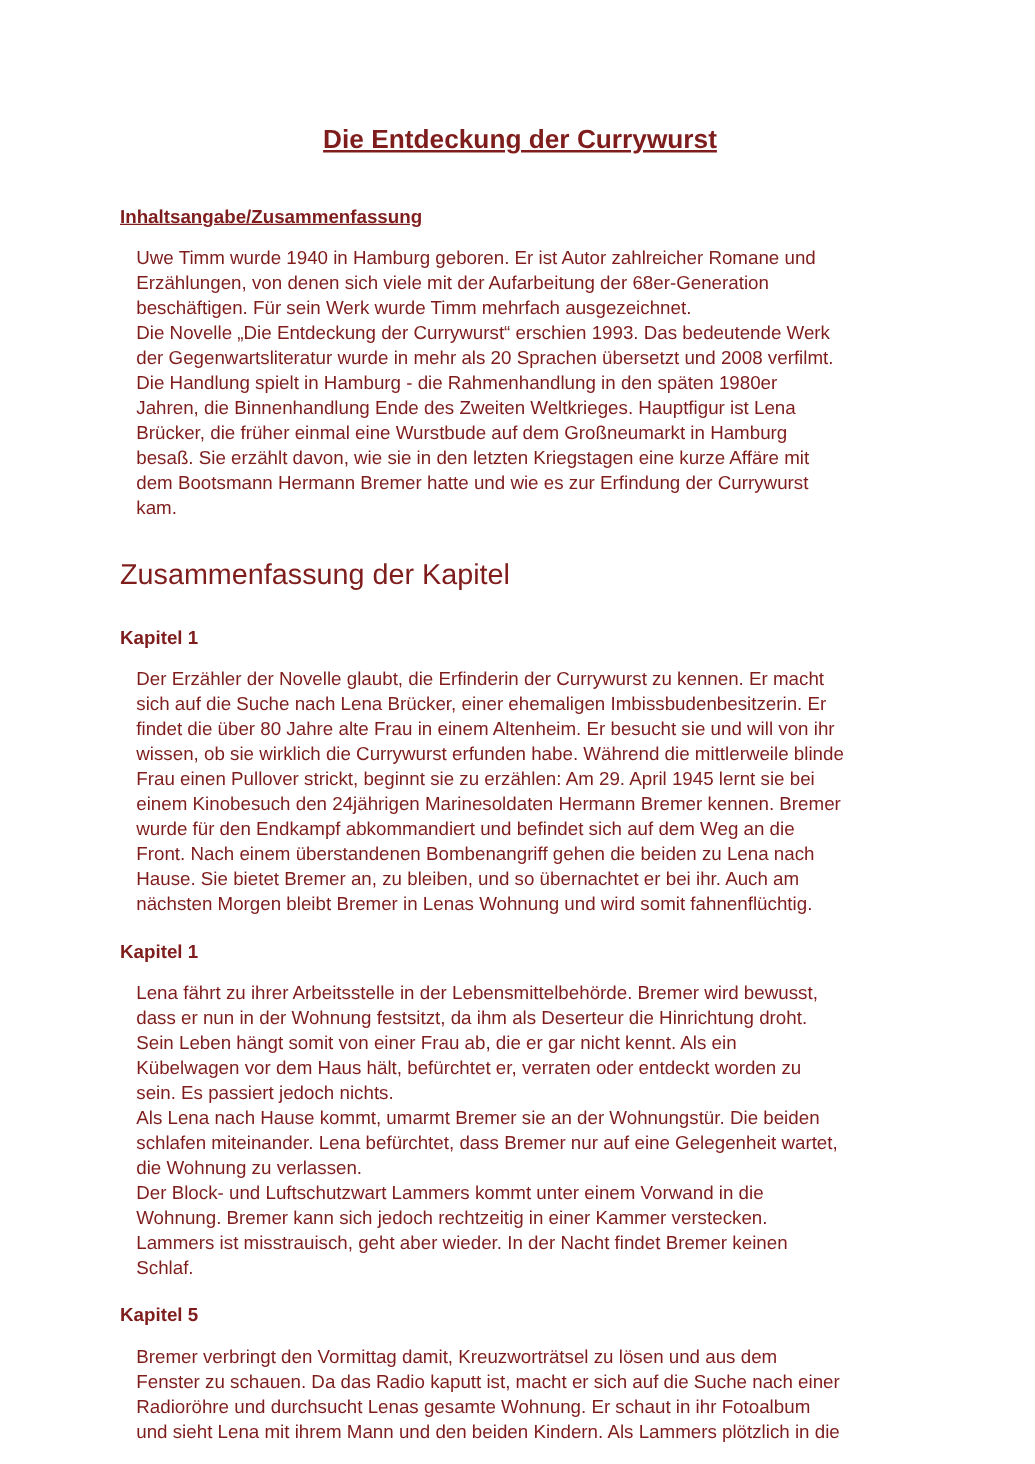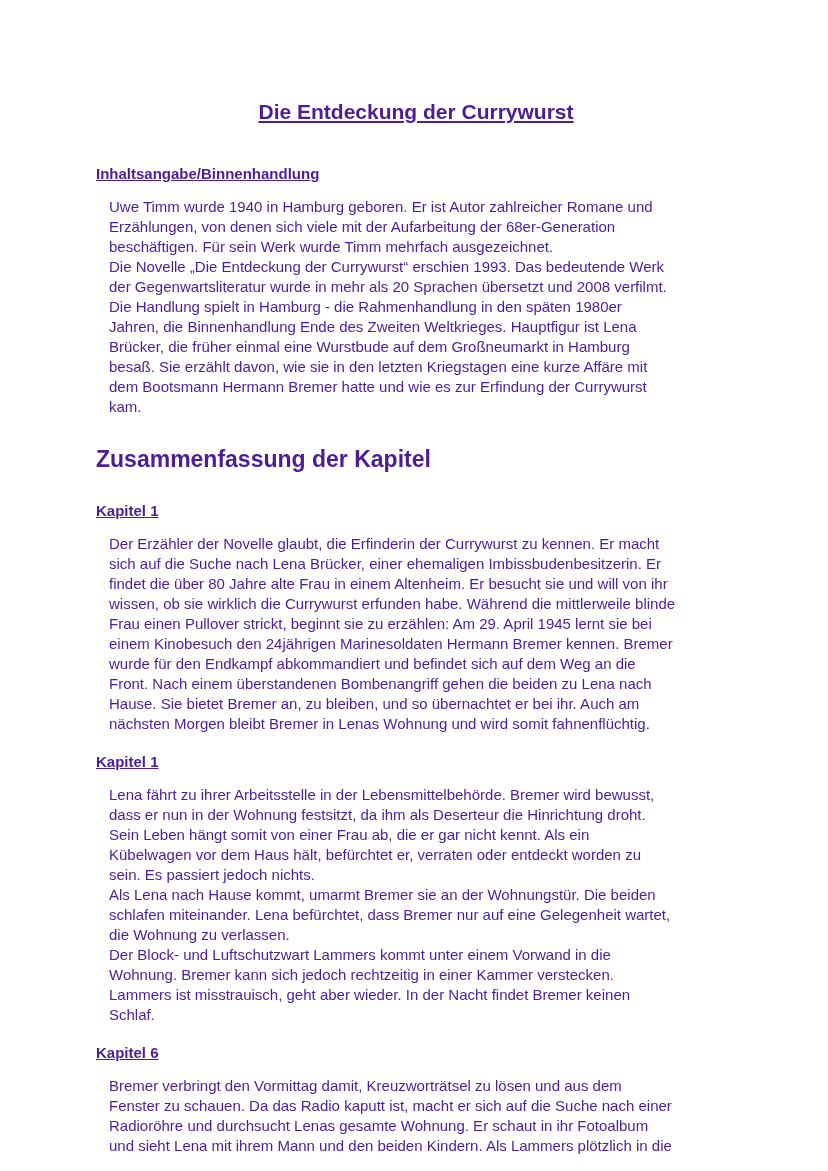--- a/index.html
+++ b/index.html
@@ -6,21 +6,21 @@
     margin: 0;
     padding: 0;
     background: #ffffff;
   }
   .page {
     position: relative;
     width: 828px;
     height: 1171px;
     box-sizing: border-box;
     background: #ffffff;
-    color: #4c1d95;
+    color: #7f1d1d;
     font-family: "Liberation Sans", "DejaVu Sans", sans-serif;
     font-size: 15px;
     line-height: 20px;
     padding: 100px 66px 0 96px;
     overflow: hidden;
   }
   .doc-title {
     font-size: 21px;
     line-height: 24px;
     font-weight: bold;
@@ -35,43 +35,42 @@
     text-decoration: underline;
     margin: 0;
   }
   .body-text {
     margin: 13px;
     white-space: pre-line;
   }
   .section-title {
     font-size: 23px;
     line-height: 28px;
-    font-weight: bold;
+    font-weight: normal;
     margin: 28px 0 28px 0;
   }
   .chapter {
     margin-top: 18px;
   }
   .chapter-heading {
     font-size: 15px;
     line-height: 20px;
     font-weight: bold;
-    text-decoration: underline;
     margin: 0;
   }
 </style>
 </head>
 <body>
 
 <div class="page">
 
   <h1 class="doc-title">Die Entdeckung der Currywurst</h1>
 
   <section>
-    <h2 class="sub-heading">Inhaltsangabe/Binnenhandlung</h2>
+    <h2 class="sub-heading">Inhaltsangabe/Zusammenfassung</h2>
     <p class="body-text">Uwe Timm wurde 1940 in Hamburg geboren. Er ist Autor zahlreicher Romane und
 Erzählungen, von denen sich viele mit der Aufarbeitung der 68er-Generation
 beschäftigen. Für sein Werk wurde Timm mehrfach ausgezeichnet.
 Die Novelle „Die Entdeckung der Currywurst“ erschien 1993. Das bedeutende Werk
 der Gegenwartsliteratur wurde in mehr als 20 Sprachen übersetzt und 2008 verfilmt.
 Die Handlung spielt in Hamburg - die Rahmenhandlung in den späten 1980er
 Jahren, die Binnenhandlung Ende des Zweiten Weltkrieges. Hauptfigur ist Lena
 Brücker, die früher einmal eine Wurstbude auf dem Großneumarkt in Hamburg
 besaß. Sie erzählt davon, wie sie in den letzten Kriegstagen eine kurze Affäre mit
 dem Bootsmann Hermann Bremer hatte und wie es zur Erfindung der Currywurst
@@ -104,20 +103,20 @@
 Als Lena nach Hause kommt, umarmt Bremer sie an der Wohnungstür. Die beiden
 schlafen miteinander. Lena befürchtet, dass Bremer nur auf eine Gelegenheit wartet,
 die Wohnung zu verlassen.
 Der Block- und Luftschutzwart Lammers kommt unter einem Vorwand in die
 Wohnung. Bremer kann sich jedoch rechtzeitig in einer Kammer verstecken.
 Lammers ist misstrauisch, geht aber wieder. In der Nacht findet Bremer keinen
 Schlaf.</p>
   </section>
 
   <section class="chapter">
-    <h3 class="chapter-heading">Kapitel 6</h3>
+    <h3 class="chapter-heading">Kapitel 5</h3>
     <p class="body-text">Bremer verbringt den Vormittag damit, Kreuzworträtsel zu lösen und aus dem
 Fenster zu schauen. Da das Radio kaputt ist, macht er sich auf die Suche nach einer
 Radioröhre und durchsucht Lenas gesamte Wohnung. Er schaut in ihr Fotoalbum
 und sieht Lena mit ihrem Mann und den beiden Kindern. Als Lammers plötzlich in die</p>
   </section>
 
 </div>
 
 </body></html>

